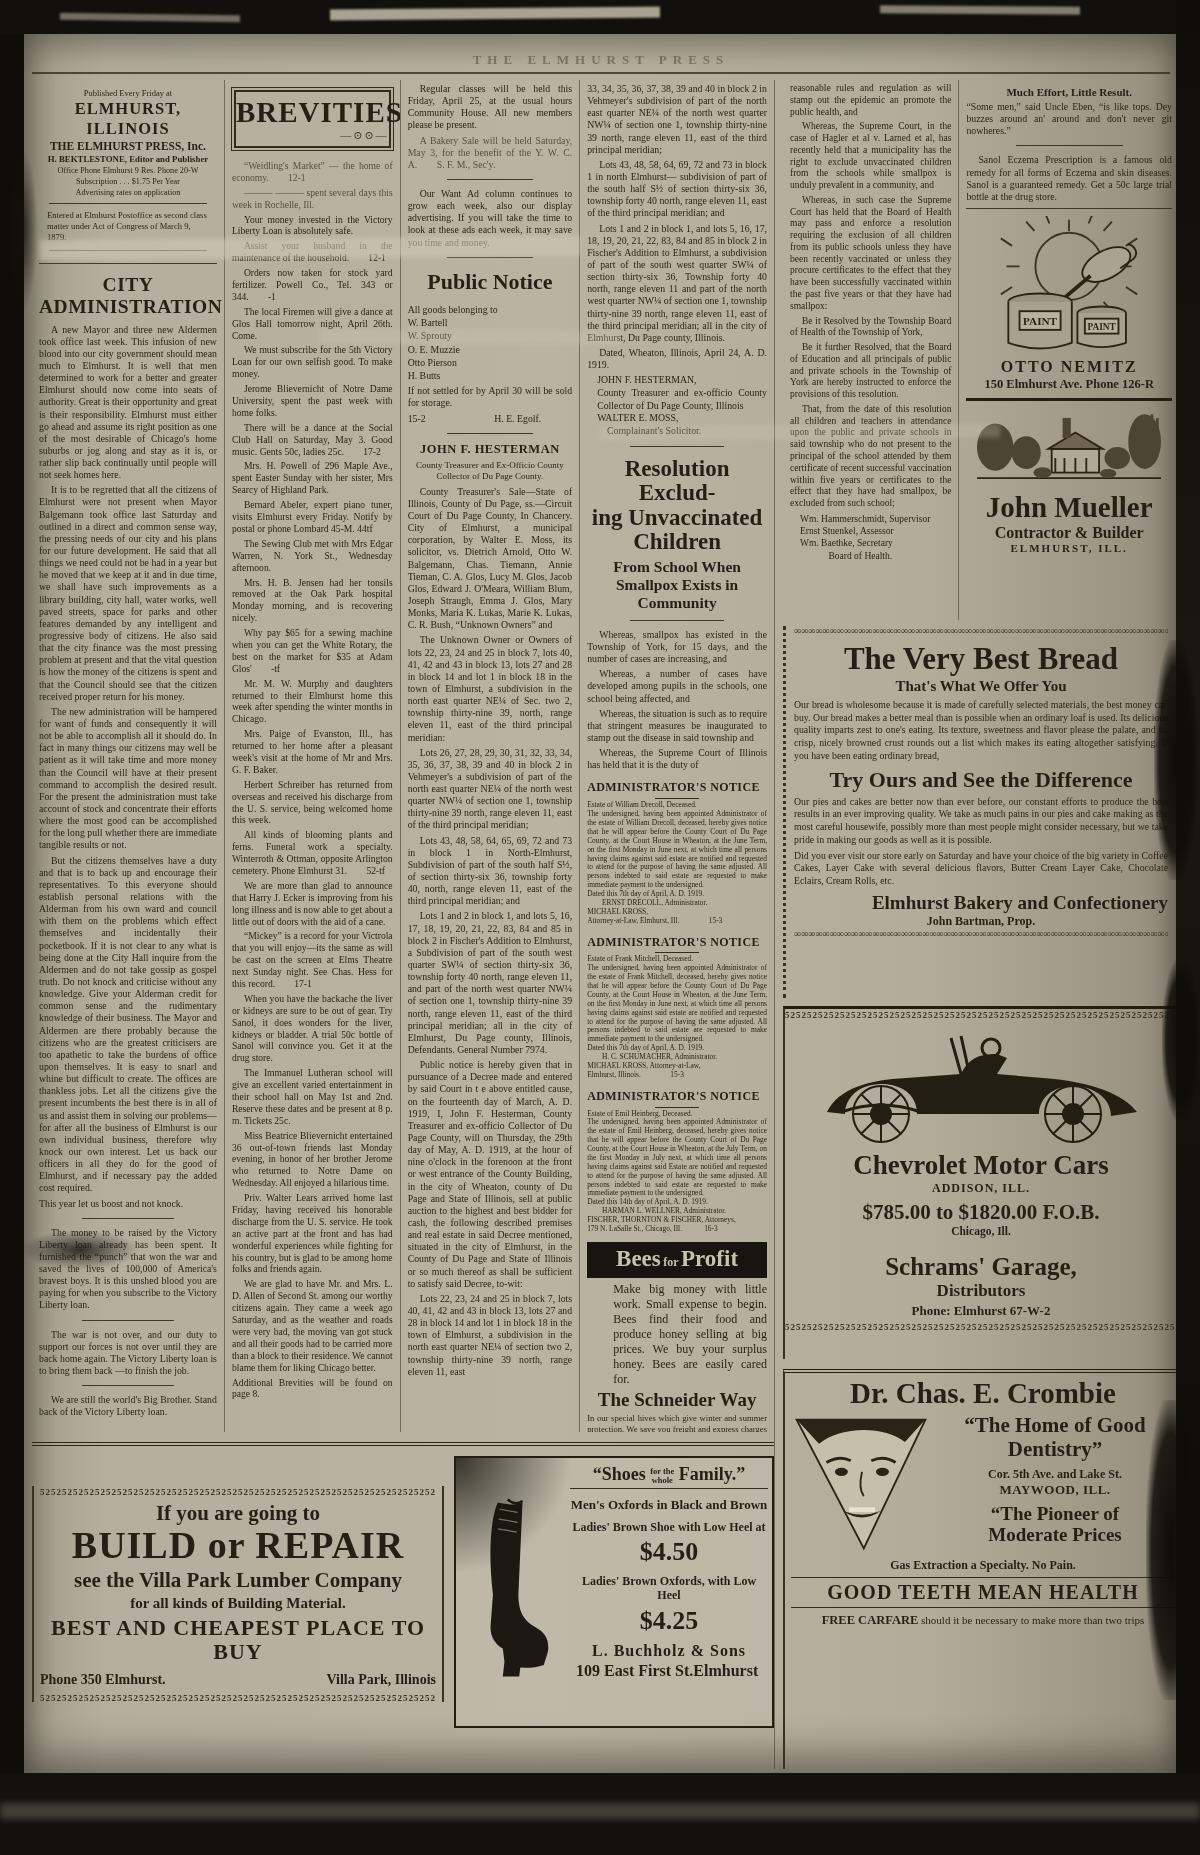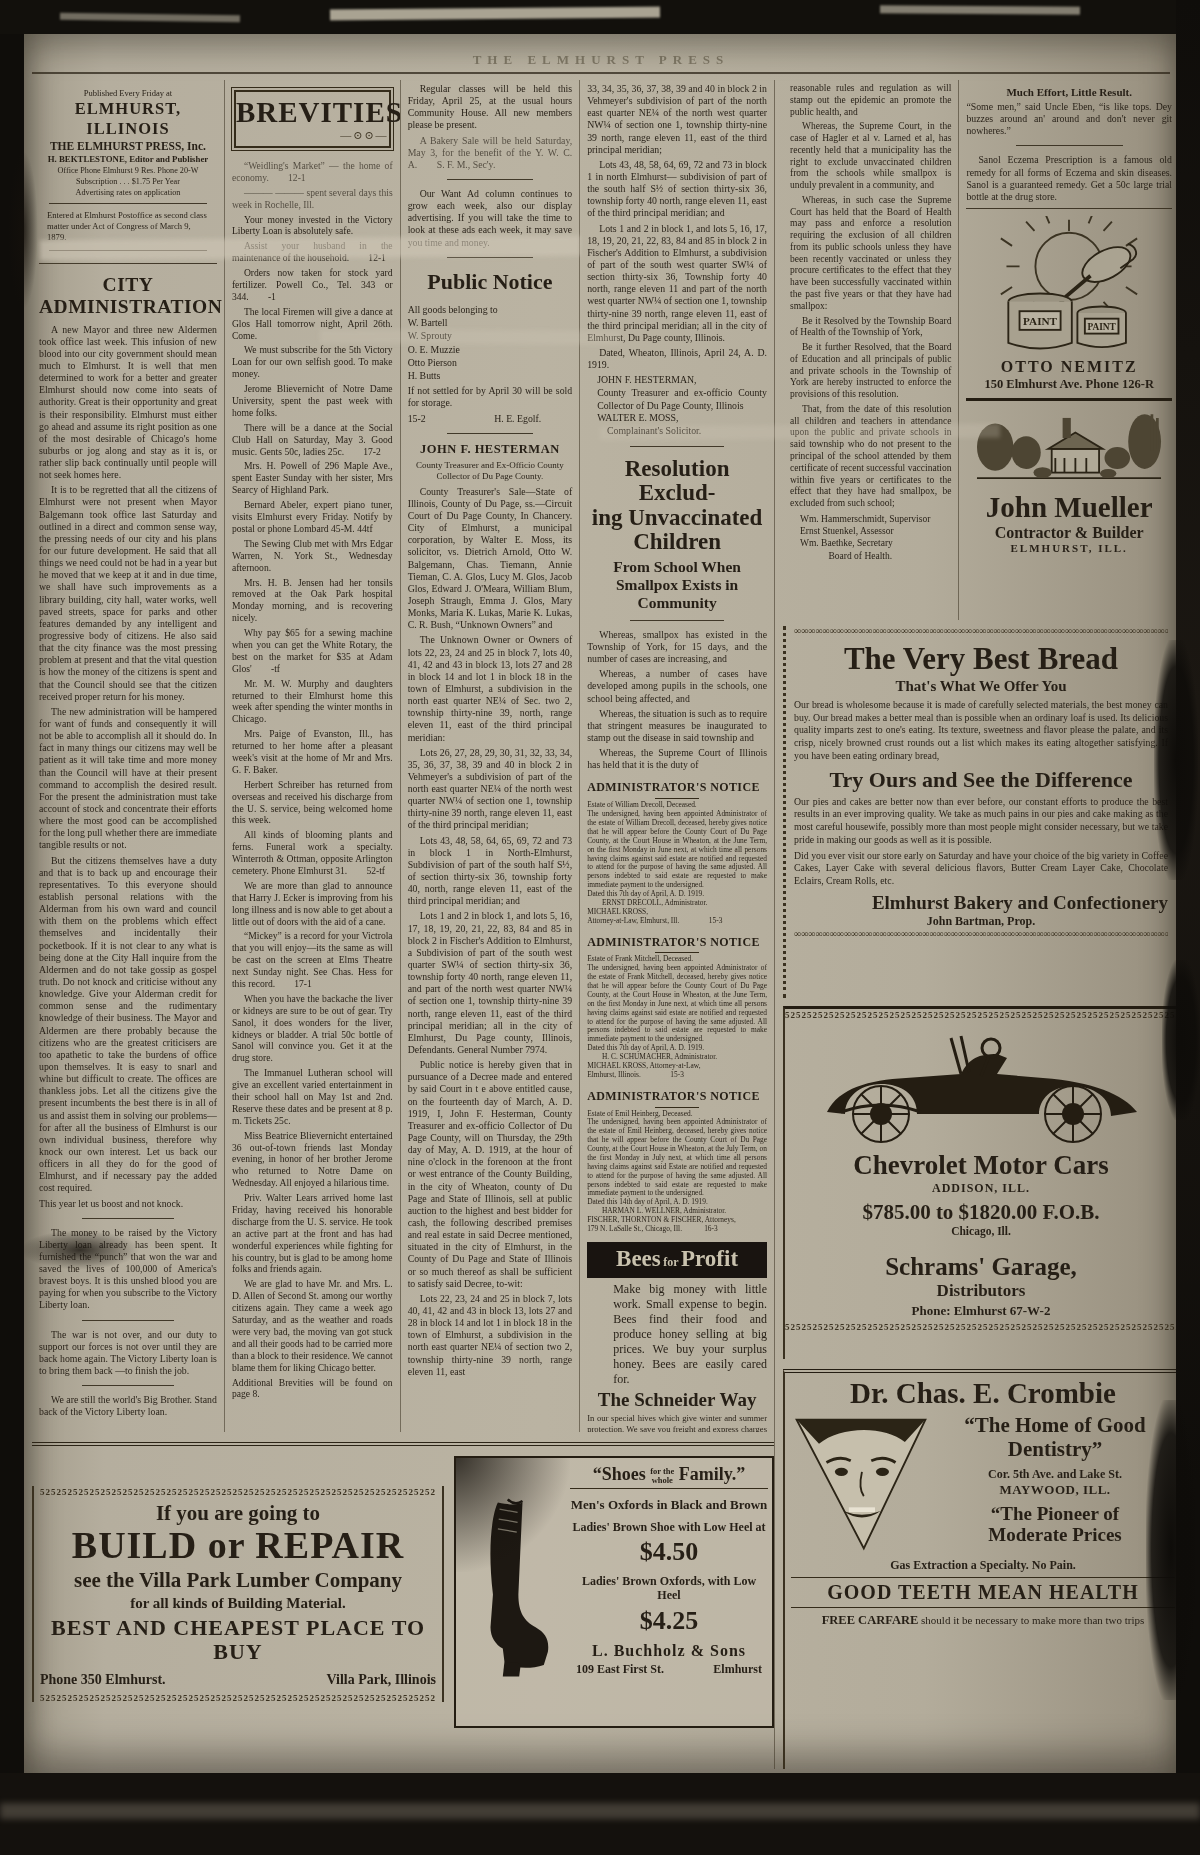--- a/index.html
+++ b/index.html
@@ -147,21 +147,21 @@
   .shoe-blotch{position:absolute;left:-6px;top:-6px;width:120px;height:120px;
         background:radial-gradient(ellipse at top left,rgba(20,16,11,.85),rgba(20,16,11,0) 72%);}
   .shoe-left{width:110px;display:flex;align-items:center;justify-content:center;}
   .shoe-right{flex:1;text-align:center;padding:6px 4px;}
   .shoe-head{font-size:18px;font-weight:bold;border-bottom:1px solid #342b1a;padding-bottom:3px;}
   .shoe-head .mini{display:inline-block;font-size:8.5px;font-weight:bold;line-height:1.05;vertical-align:middle;white-space:pre-line;}
   .shoe-men{font-size:13px;font-weight:bold;margin-top:8px;line-height:1.2;}
   .shoe-ladies{font-size:12px;font-weight:bold;margin-top:7px;line-height:1.2;}
   .shoe-price{font-size:26px;font-weight:bold;margin-top:3px;}
   .shoe-firm{font-size:16px;font-weight:bold;margin-top:6px;letter-spacing:1px;}
-  .shoe-addr{display:flex;justify-content:space-between;font-size:12px;font-weight:bold;padding:0 6px;margin-top:2px;}
+  .shoe-addr{display:flex;justify-content:flex-start;font-size:16px;font-weight:bold;padding:0 6px;margin-top:2px;}
 
   svg{display:block;}
 </style>
 </head>
 <body>
 
 <div class="page">
   <div class="scan-top"></div>
   <div class="tear" style="top:8px;left:330px;width:330px;height:11px;transform:rotate(-.5deg);"></div>
   <div class="tear" style="top:14px;left:60px;width:180px;height:7px;transform:rotate(.8deg);opacity:.5;"></div>

